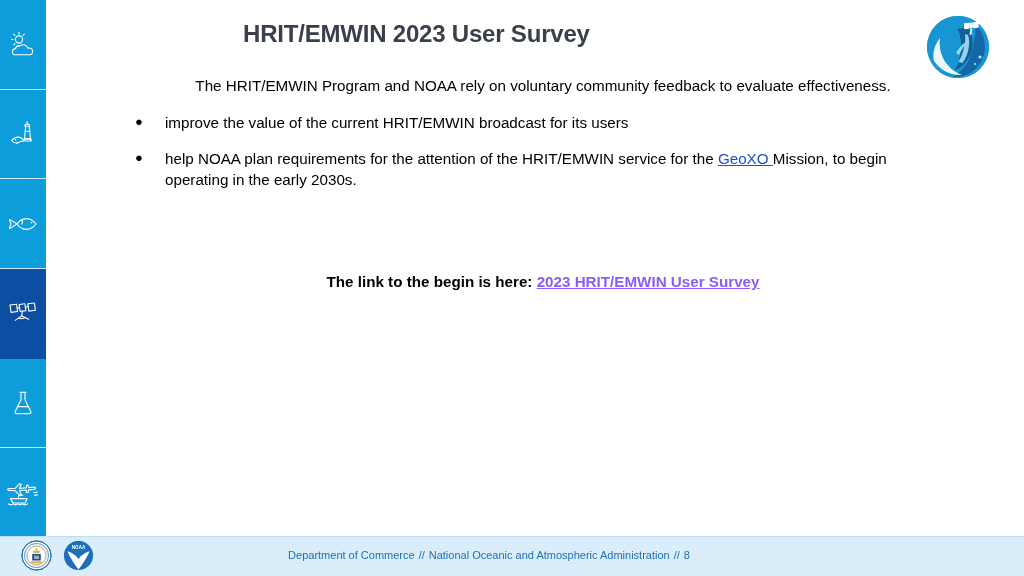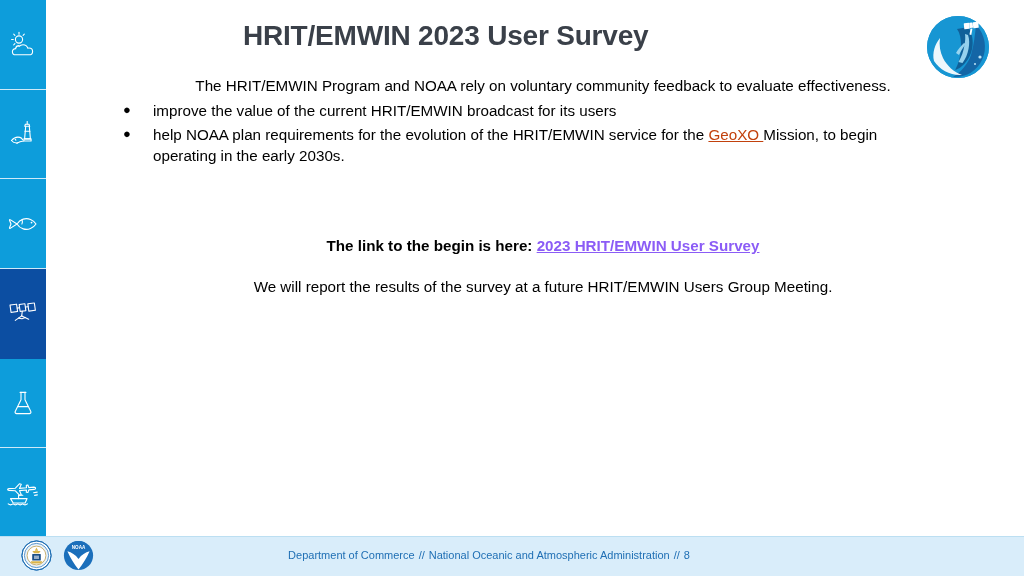--- a/index.html
+++ b/index.html
@@ -38,21 +38,21 @@
   .rail-item:last-child { border-bottom: none; }
   .rail-item.active { background: #0c4ea2; border-bottom-color: #0c4ea2; }
   .rail-item.active + .rail-item { }
   .rail-item svg { display: block; }
 
   
   #title {
     position: absolute;
     left: 243px;
     top: 20px;
-    font-size: 28px;
+    font-size: 24px;
     font-weight: bold;
     color: #3a4049;
     letter-spacing: -0.2px;
     white-space: nowrap;
   }
 
   
   #emblem {
     position: absolute;
     right: 32px;
@@ -73,34 +73,34 @@
   }
   #content p { margin: 0; text-align: center; }
   ul.bullets {
     list-style: none;
     margin: 0;
     padding: 0;
   }
   ul.bullets li {
     position: relative;
     padding-left: 51px;
-    margin: 4px;
+    margin: 16px;
   }
   ul.bullets li::before {
     content: "\25CF";
     position: absolute;
     left: 21px;
     top: -1px;
     font-size: 13px;
     line-height: 20.6px;
   }
   .bullet-cont { display: block; }
 
   a.link {
-    color: #c2410c;
+    color: #1d4ed8;
   }
   a.link-bold {
     color: #8b5cf6;
     text-decoration: underline;
     font-weight: bold;
   }
   .b { font-weight: bold; }
   .gap { height: 20.6px; }
   .gap-lg { height: 45px; }
 
@@ -248,35 +248,34 @@
 
 <div id="content">
 
   <p>The HRIT/EMWIN Program and NOAA rely on voluntary community feedback to evaluate effectiveness.</p>
 
   <ul class="bullets">
     <li>
       <span>improve the value of the current HRIT/EMWIN broadcast for its users</span>
     </li>
     <li>
-      <span>help NOAA plan requirements for the evolution of the HRIT/EMWIN service for the </span><a class="link" href="#">GeoXO </a><span>Mission, to begin</span>
+      <span>help NOAA plan requirements for the attention of the HRIT/EMWIN service for the </span><a class="link" href="#">GeoXO </a><span>Mission, to begin</span>
       <span class="bullet-cont">operating in the early 2030s.</span>
     </li>
   </ul>
 
   <div class="gap"></div>
   <div class="gap-lg"></div>
 
 
   <p><span class="b">The link to the begin is here: </span><a class="link-bold" href="#">2023 HRIT/EMWIN User Survey</a></p>
 
 
   <div class="gap"></div>
 
-  <p>We will report the results of the survey at a future HRIT/EMWIN Users Group Meeting.</p>
 
 </div>
 
 <div id="footer">
 
   <div id="footer-logos">
 
     <span>
       <svg width="31" height="31" viewBox="0 0 31 31">
         <circle cx="15.5" cy="15.5" r="14.6" fill="#ffffff" stroke="#1f6fb4" stroke-width="1"></circle>

